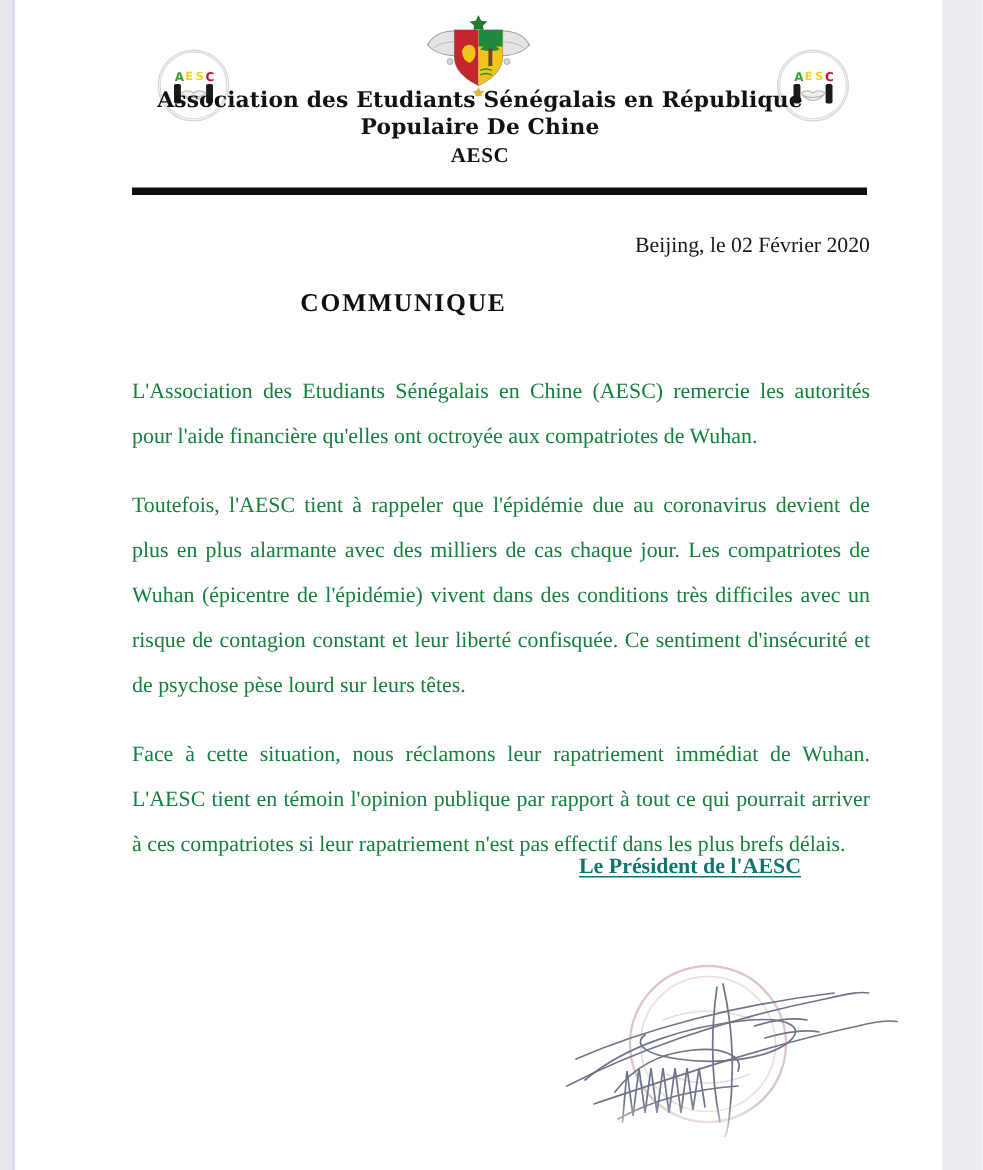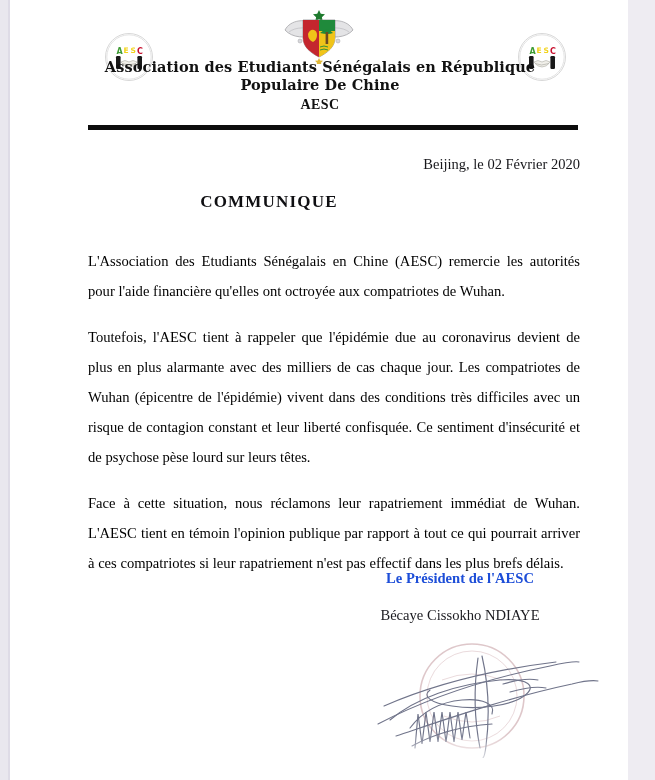--- a/index.html
+++ b/index.html
@@ -146,35 +146,36 @@
     position: absolute;
     left: 78px;
     top: 246px;
     width: 492px;
   }
   .para {
     text-align: justify;
     text-justify: inter-word;
     font-size: 14.6px;
     line-height: 30px;
-    color: #000000;
+    color: #15803d;
     margin: 0 0 16px 0;
   }
   .para:last-child { margin-bottom: 18px; }
 
   
   .sign-title {
     position: absolute;
     left: 330px;
     top: 570px;
     width: 240px;
     text-align: center;
     font-weight: bold;
     font-size: 14.6px;
-    color: #1d4ed8;
+    color: #0f766e;
+    text-decoration: underline;
     text-underline-offset: 2px;
   }
   .sign-name {
     position: absolute;
     left: 330px;
     top: 607px;
     width: 240px;
     text-align: center;
     font-size: 14.6px;
     color: #1b1b20;
@@ -290,21 +291,20 @@
 
     <div class="doc-title">COMMUNIQUE</div>
 
     <div class="body-text">
       <p class="para">L'Association des Etudiants Sénégalais en Chine (AESC) remercie les autorités pour l'aide financière qu'elles ont octroyée aux compatriotes de Wuhan.</p>
       <p class="para">Toutefois, l'AESC tient à rappeler que l'épidémie due au coronavirus devient de plus en plus alarmante avec des milliers de cas chaque jour. Les compatriotes de Wuhan (épicentre de l'épidémie) vivent dans des conditions très difficiles avec un risque de contagion constant et leur liberté confisquée. Ce sentiment d'insécurité et de psychose pèse lourd sur leurs têtes.</p>
       <p class="para">Face à cette situation, nous réclamons leur rapatriement immédiat de Wuhan. L'AESC tient en témoin l'opinion publique par rapport à tout ce qui pourrait arriver à ces compatriotes si leur rapatriement n'est pas effectif dans les plus brefs délais.</p>
     </div>
 
     <div class="sign-title">Le Président de l'AESC</div>
-    <div class="sign-name">Bécaye Cissokho NDIAYE</div>
 
     <div class="signature-area">
       <svg class="stamp" viewBox="0 0 250 130" aria-hidden="true">
         <circle cx="112" cy="68" r="52" fill="none" stroke="#d3b4b8" stroke-width="1.6" opacity="0.75"></circle>
         <circle cx="112" cy="68" r="45" fill="none" stroke="#dcc2c5" stroke-width="1" opacity="0.6"></circle>
         <path d="M82 52 q30 -12 60 0" fill="none" stroke="#d9bcbf" stroke-width="1" opacity="0.55"></path>
         <path d="M84 88 q28 12 56 0" fill="none" stroke="#d9bcbf" stroke-width="1" opacity="0.55"></path>
       </svg>
       <svg class="scribble" viewBox="0 0 250 130" aria-hidden="true">
         <g fill="none" stroke="#70748a" stroke-width="1.15" stroke-linecap="round">

